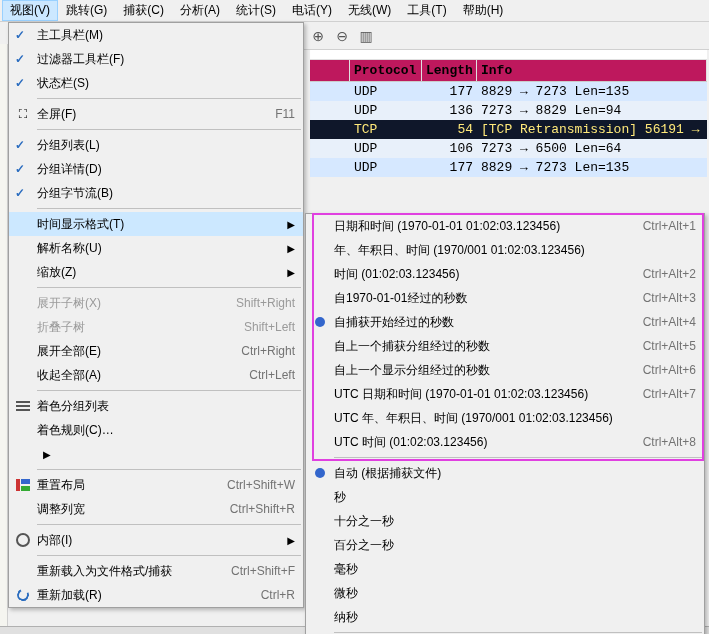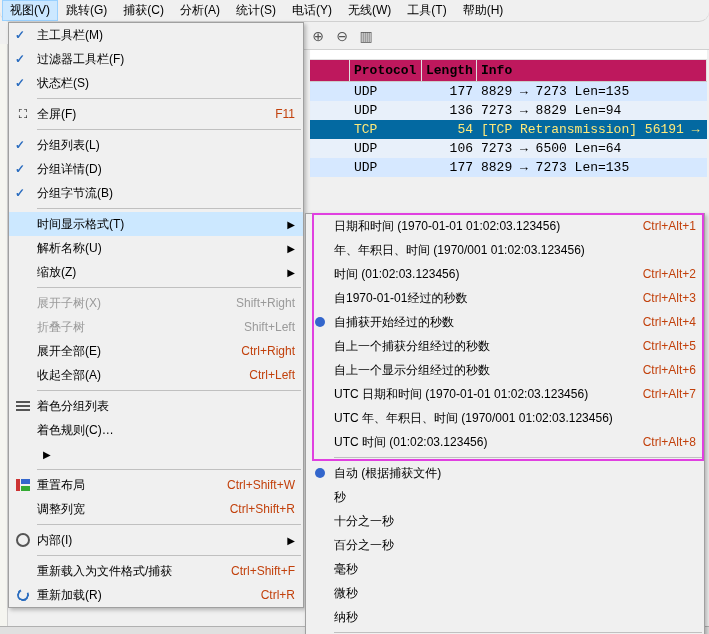--- a/index.html
+++ b/index.html
@@ -12,21 +12,20 @@
   overflow: hidden;
   position: relative;
 }
 .menubar {
   background: #f0f0f0;
   height: 22px;
   display: flex;
   align-items: center;
   padding-left: 2px;
   border-bottom: 1px solid #d0d0d0;
-  border-radius: 10px;
 }
 .menubar-item {
   padding: 20px 8px;
   cursor: default;
 }
 .menubar-item.active {
   background: #cce8ff;
   border: 1px solid #99d1ff;
   padding: 1px 7px;
 }
@@ -76,21 +75,21 @@
   font-weight: bold;
 }
 .menu-item .icon {
   position: absolute;
   left: 6px;
   width: 16px; height: 16px;
   display: inline-flex;
   align-items: center; justify-content: center;
 }
 .menu-item .label { flex: 1; white-space: nowrap; }
-.menu-item .shortcut { color: #c2410c; font-size: 12px; white-space: nowrap; }
+.menu-item .shortcut { color: #737373; font-size: 12px; white-space: nowrap; }
 .menu-item .arrow { margin-left: 6px; font-size: 10px; }
 .menu-item.disabled .label,
 .menu-item.disabled .shortcut { color: #9a9a9a; }
 .menu-sep {
   height: 1px;
   background: #c0c0c0;
   margin: 3px 2px 3px 28px;
 }
 .icon-lines {
   width: 14px; height: 12px;
@@ -141,21 +140,21 @@
   font-size: 13px;
   height: 19px;
   align-items: center;
 }
 .packet-row .pc-empty { width: 40px; }
 .packet-row .pc-proto { width: 72px; padding-left:4px;}
 .packet-row .pc-len { width: 55px; text-align: right; padding-right:4px;}
 .packet-row .pc-info { flex: 1; padding-left:4px; white-space: nowrap; overflow:hidden;}
 .row-blue { background: #d6e8ff; }
 .row-lightblue { background: #e8f0fa; }
-.row-tcp { background: #0369a1; color: #ffe97a; }
+.row-tcp { background: #0f172a; color: #ffe97a; }
 .submenu {
   position: absolute;
   top: 191px;
   left: 305px;
   width: 400px;
   background: #f0f0f0;
   border: 1px solid #a0a0a0;
   box-shadow: 2px 2px 4px rgba(0,0,0,0.25);
   z-index: 20;
 }

